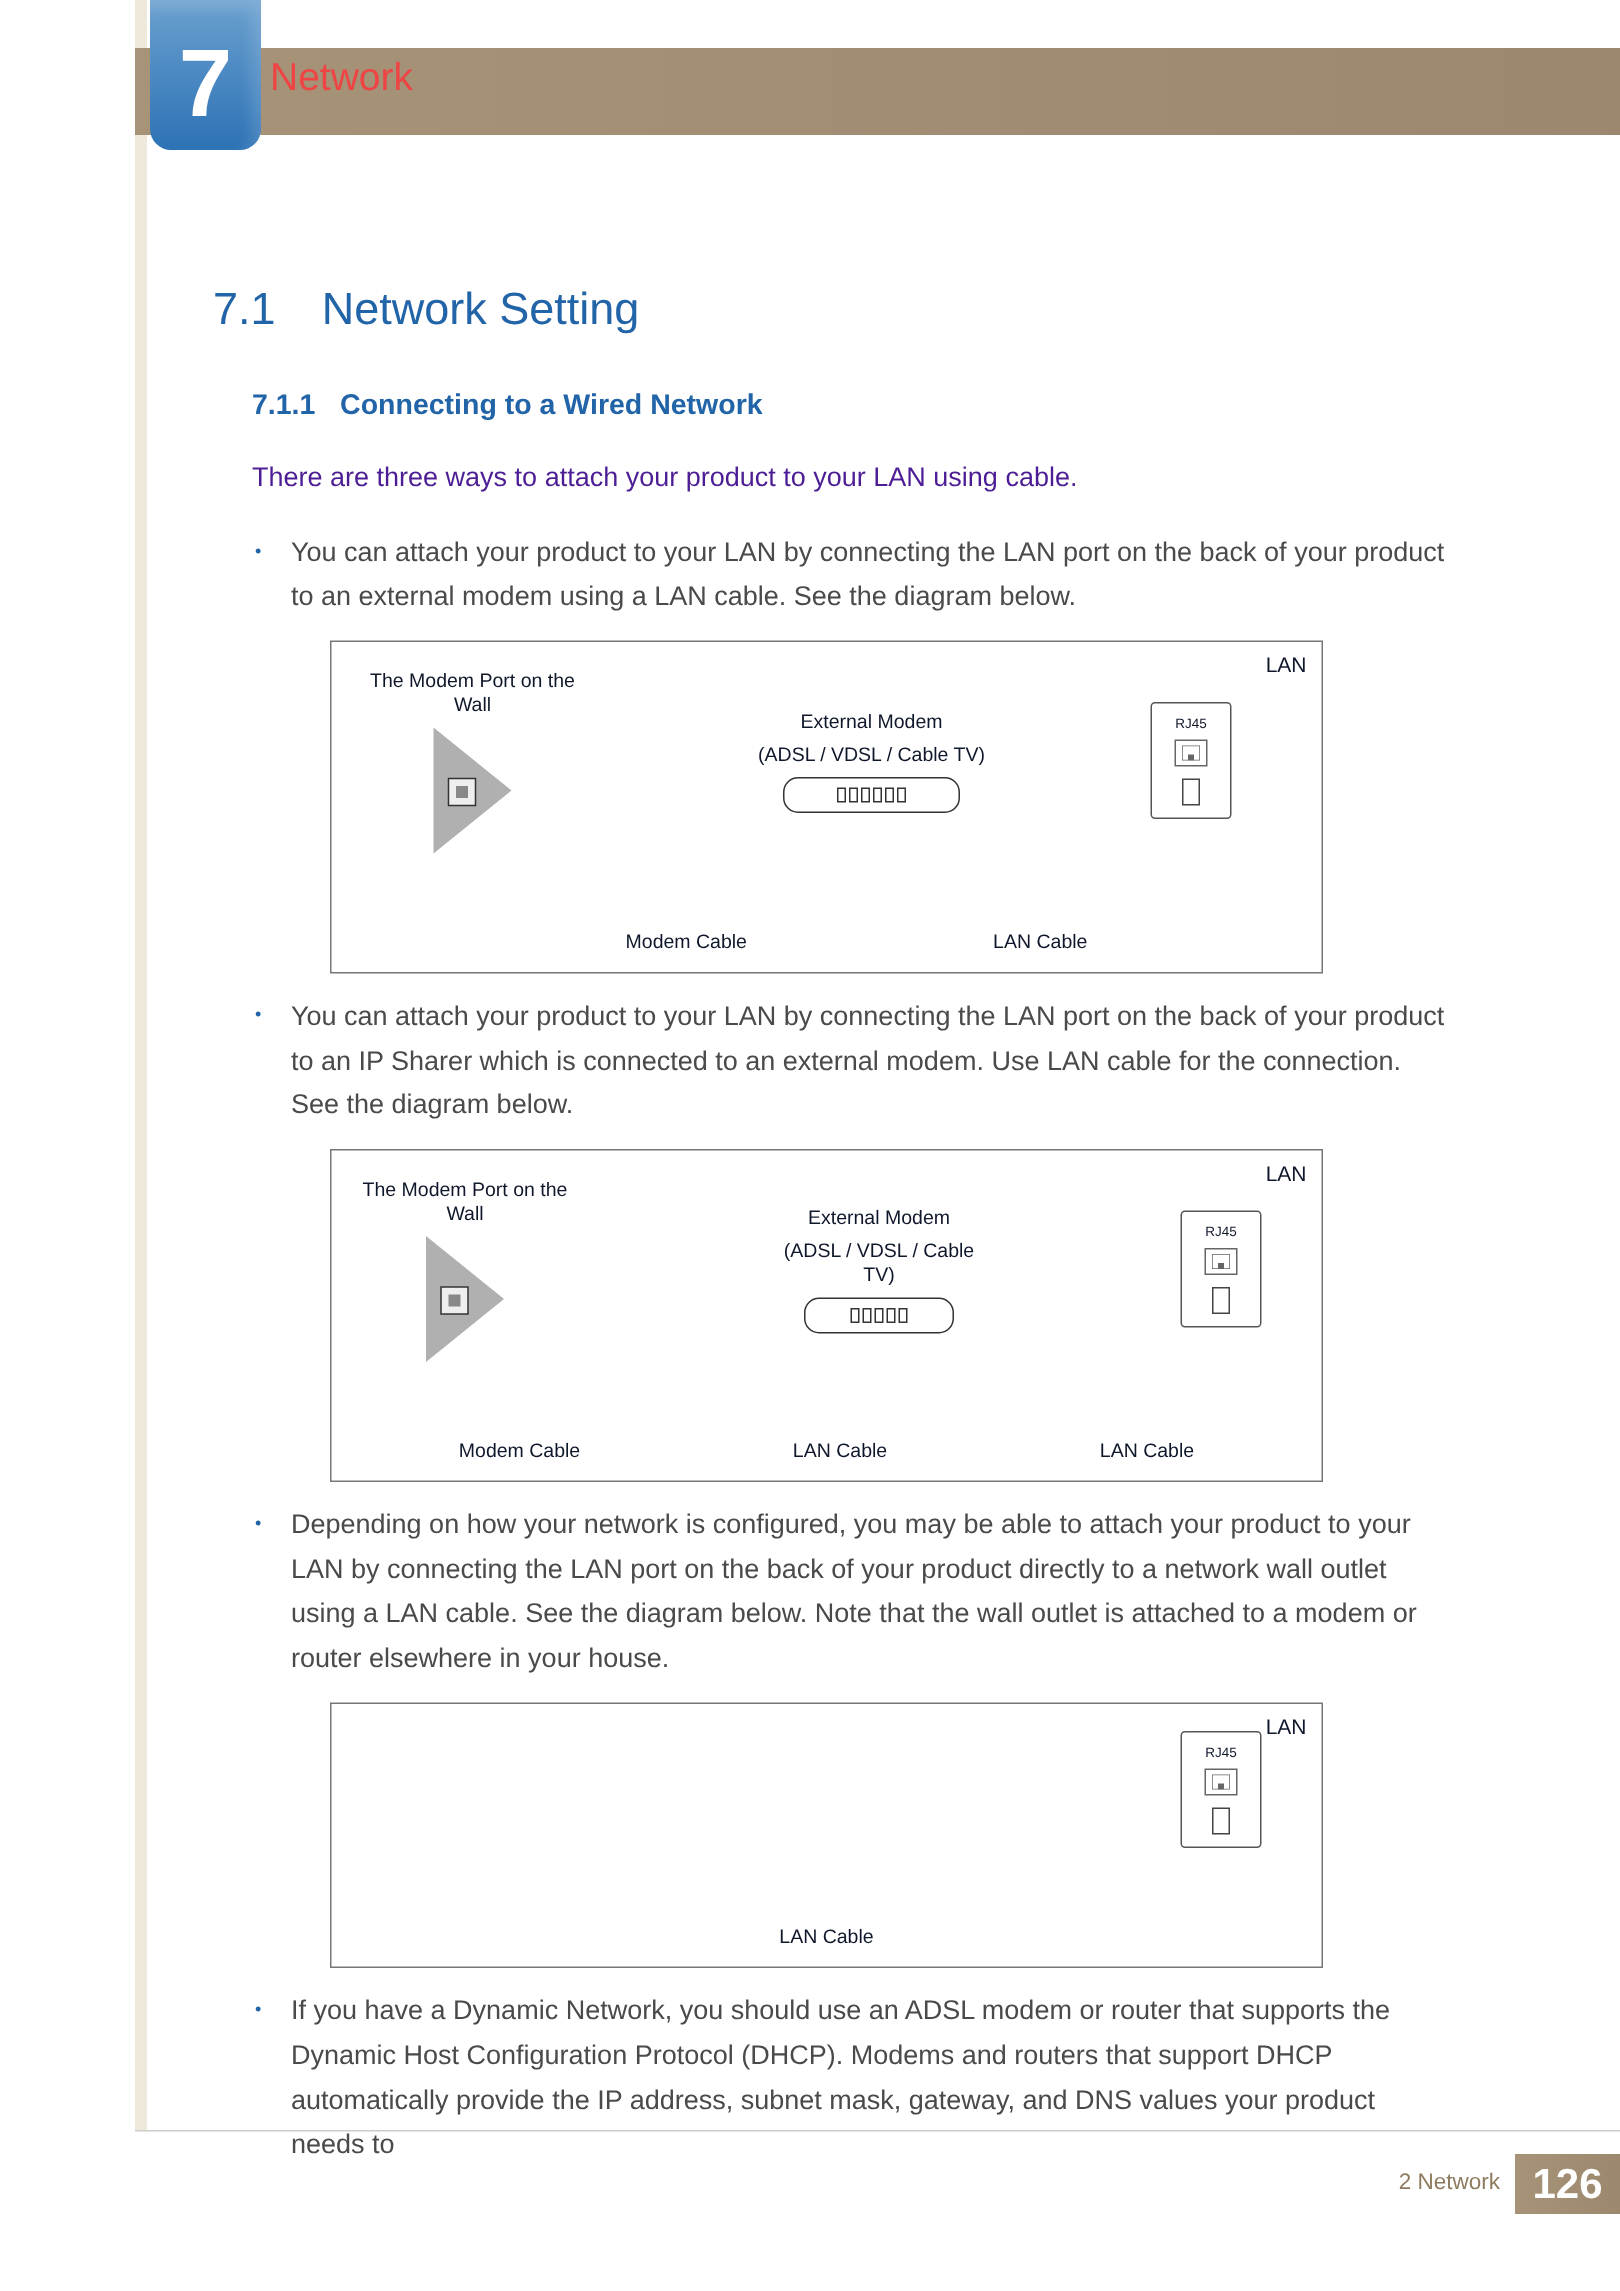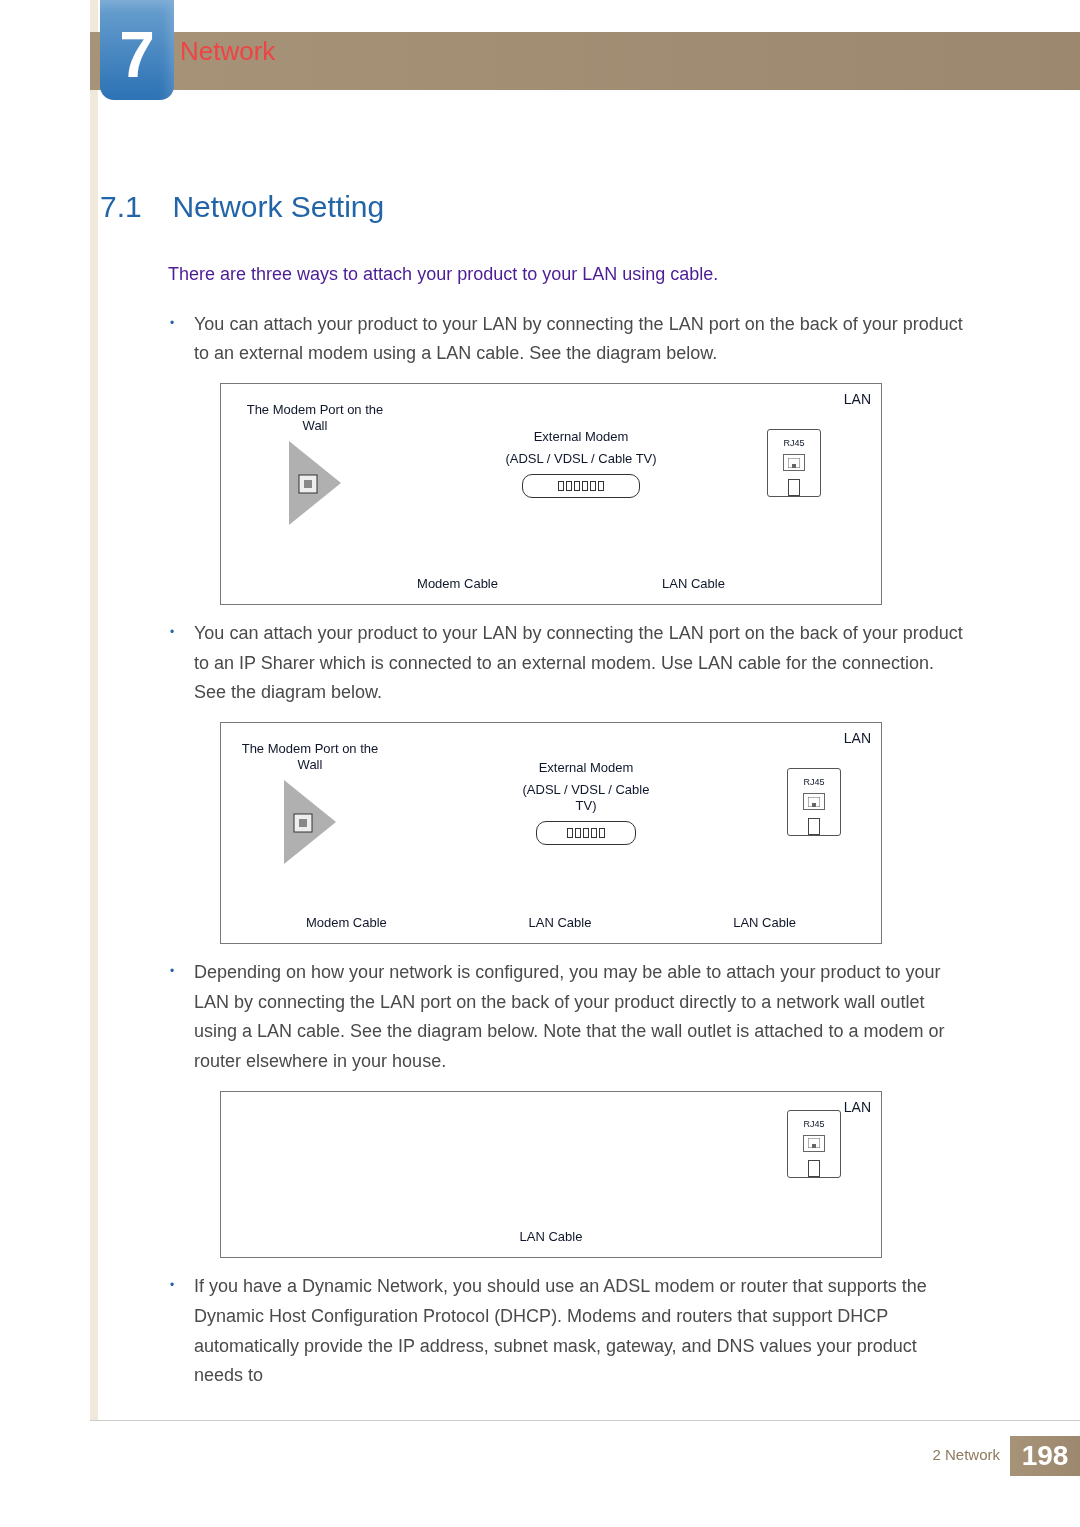--- a/index.html
+++ b/index.html
@@ -49,21 +49,21 @@
     font-size: 26px;
     color: #ef4444;
     font-weight: normal;
   }
   .content {
     position: absolute;
     left: 100px;
     top: 190px;
     width: 870px;
   }
-  .sec-row { margin-bottom: 36px; }
+  .sec-row { margin-bottom: 36px; margin-left: 42px; }
   .sec-num {
     display: inline-block;
     width: 68px;
     vertical-align: top;
     font-size: 30px;
     color: #2264a8;
     font-weight: normal;
   }
   .sec-title {
     display: inline-block;
@@ -145,21 +145,21 @@
   }
   .modem-box span { width:6px; height:10px; background:#fff; border:1px solid #333; }
   .sharer-box {
     width: 108px; height: 24px;
     border: 1px solid #333;
     border-radius: 10px;
     display:flex; align-items:center; justify-content:center; gap:2px;
   }
   .sharer-box span { width:6px; height:10px; background:#fff; border:1px solid #333; }
   .tv-panel {
-    width: 54px; height: 68px;
+    width: 54px; height: 78px;
     border: 1px solid #555;
     border-radius: 3px;
     display:flex; flex-direction:column; align-items:center; justify-content:flex-start;
     padding-top: 6px;
     font-size: 9px;
   }
   .tv-panel .rj { border:1px solid #666; width:22px; height:18px; margin-top:3px; display:flex; align-items:center; justify-content:center; }
   .usb-plug { margin-top:8px; width:12px; height:18px; border:1px solid #444; }
   .cable-labels { display:flex; justify-content:space-around; margin-top:48px; font-size:13px; }
   .lan-tag { position:absolute; right:10px; top:4px; font-size:14px; }
@@ -191,20 +191,24 @@
 <div class="chapter-badge">7</div>
 <div class="chapter-title">Network</div>
 
 <div class="content">
 
   <div class="sec-row">
     <span class="sec-num">7.1</span>
     <span class="sec-title">Network Setting</span>
   </div>
 
+  <div class="subsec-row">
+    <span class="subsec-num">7.1.1</span>
+    <span class="subsec-title">Connecting to a Wired Network</span>
+  </div>
 
   <p class="intro">There are three ways to attach your product to your LAN using cable.</p>
 
   <ul class="bul">
 
     <li>
       <span>You can attach your product to your LAN by connecting the LAN port on the back of your product to an external modem using a LAN cable. See the diagram below.</span>
       <div class="diagram">
         <div class="lan-tag">LAN</div>
         <div class="d-row">
@@ -331,14 +335,14 @@
     <li>
       <span>If you have a Dynamic Network, you should use an ADSL modem or router that supports the Dynamic Host Configuration Protocol (DHCP). Modems and routers that support DHCP automatically provide the IP address, subnet mask, gateway, and DNS values your product needs to</span>
     </li>
 
   </ul>
 </div>
 
 <div class="footer">
   <div class="footer-band"></div>
   <div class="footer-label">2 Network</div>
-  <div class="footer-box">198</div>
+  <div class="footer-box">126</div>
 </div>
 
 </body></html>

